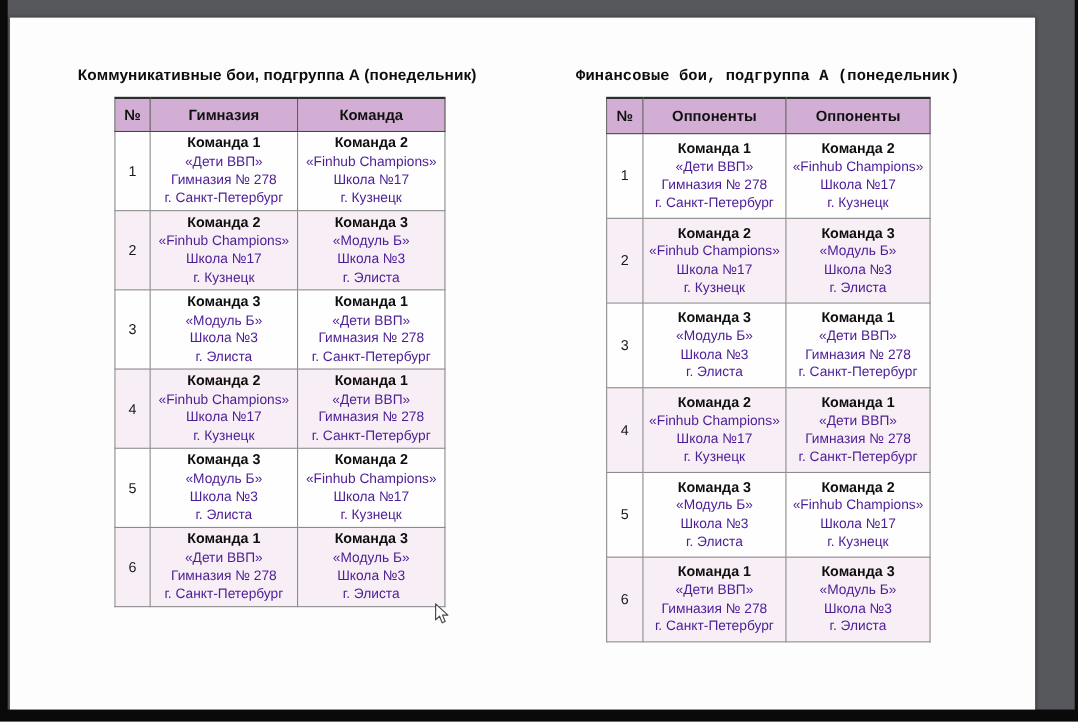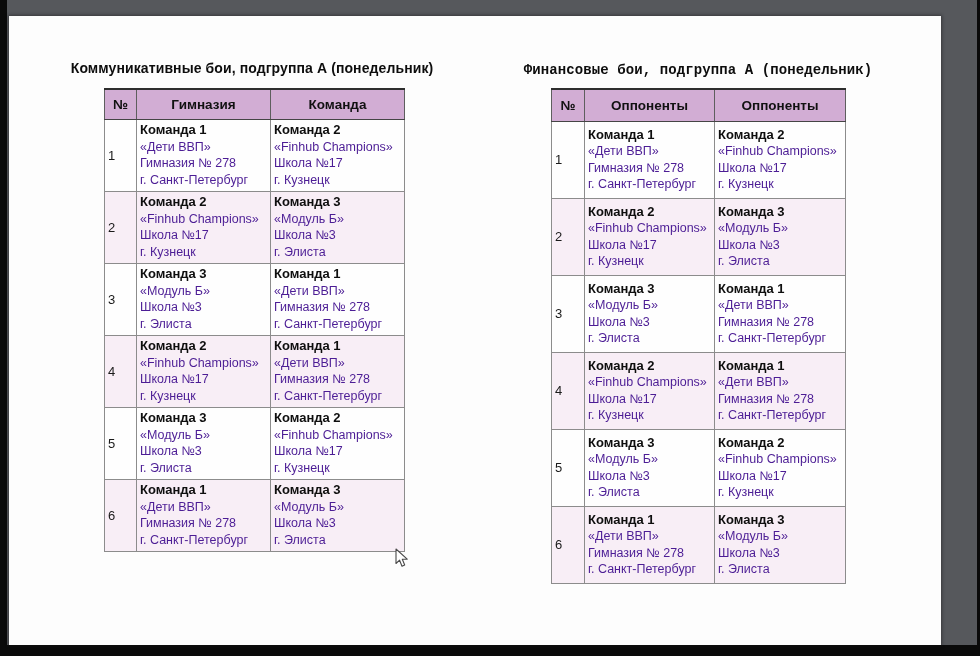--- a/index.html
+++ b/index.html
@@ -52,21 +52,21 @@
     border-top:2px solid var(--border-dark);
     border-bottom:1.5px solid #454545;
     font-size:13.5px;font-weight:bold;
     text-align:center;vertical-align:middle;
     color:#111;
   }
   table.lt th{height:30px;}
   table.rt th{height:32px;}
   .btable td{
     border:1px solid var(--border-light);
-    text-align:left;vertical-align:middle;
+    text-align:center;vertical-align:middle;
     padding:2px 3px;
     background:#fefefe;
   }
   table.lt td{height:72px;}
   table.rt td{height:77px;}
   tr.alt td{background:var(--alt-row-fill);}
   .num{font-size:13px;color:#1a1a1a;}
   .tt{font-weight:bold;font-size:13px;line-height:16.5px;color:#0e0e0e;}
   .ts{font-size:12.5px;line-height:16.5px;white-space:pre-line;color:#4c1d95;}
   table.lt col.c-num{width:32px;}

